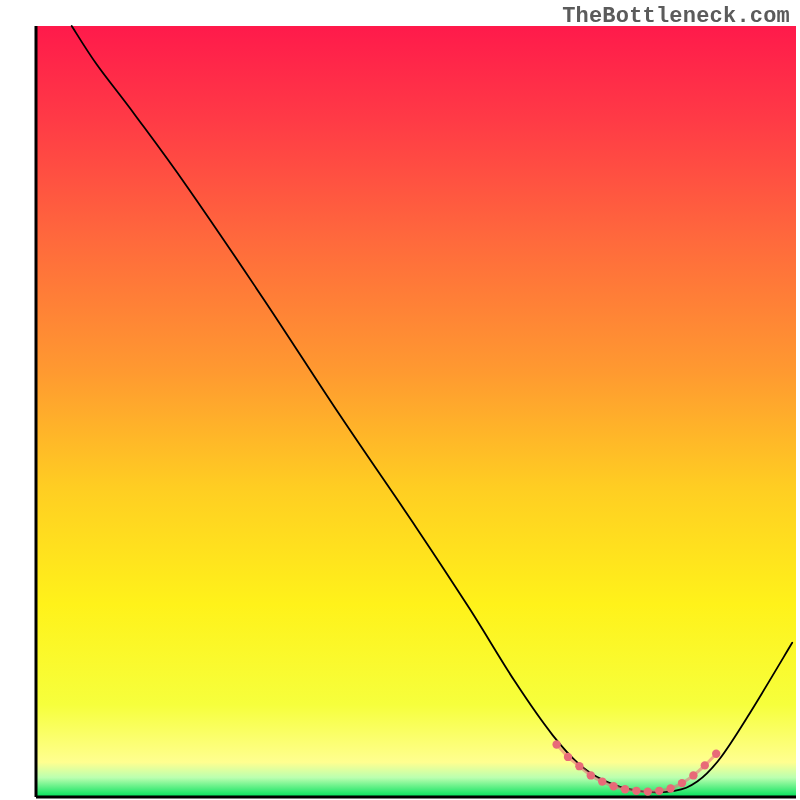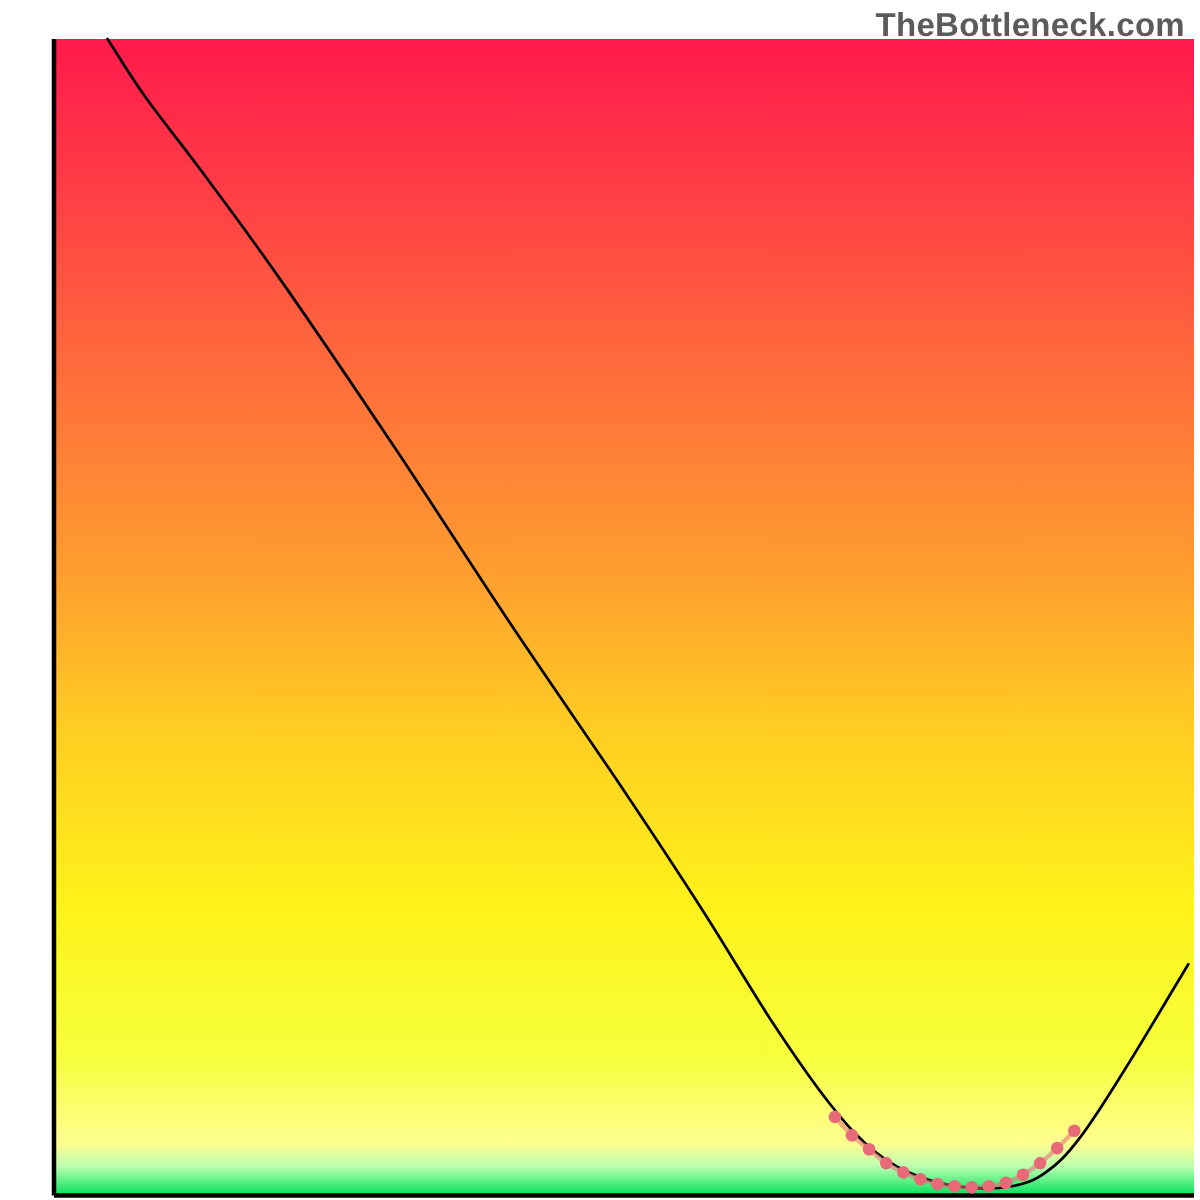--- a/index.html
+++ b/index.html
@@ -9,20 +9,21 @@
     height: 800px;
     background: #fff;
     font-family: Arial, Helvetica, sans-serif;
     overflow: hidden;
   }
   .frame {
     position: relative;
     width: 800px;
     height: 792px;
     box-sizing: border-box;
+    font-family: Liberation Mono, monospace;
   }
   .watermark {
     position: absolute;
     top: 4px;
     right: 10px;
     font-size: 22px;
     font-weight: 600;
     color: #5b5b5b;
     letter-spacing: 0.2px;
   }

